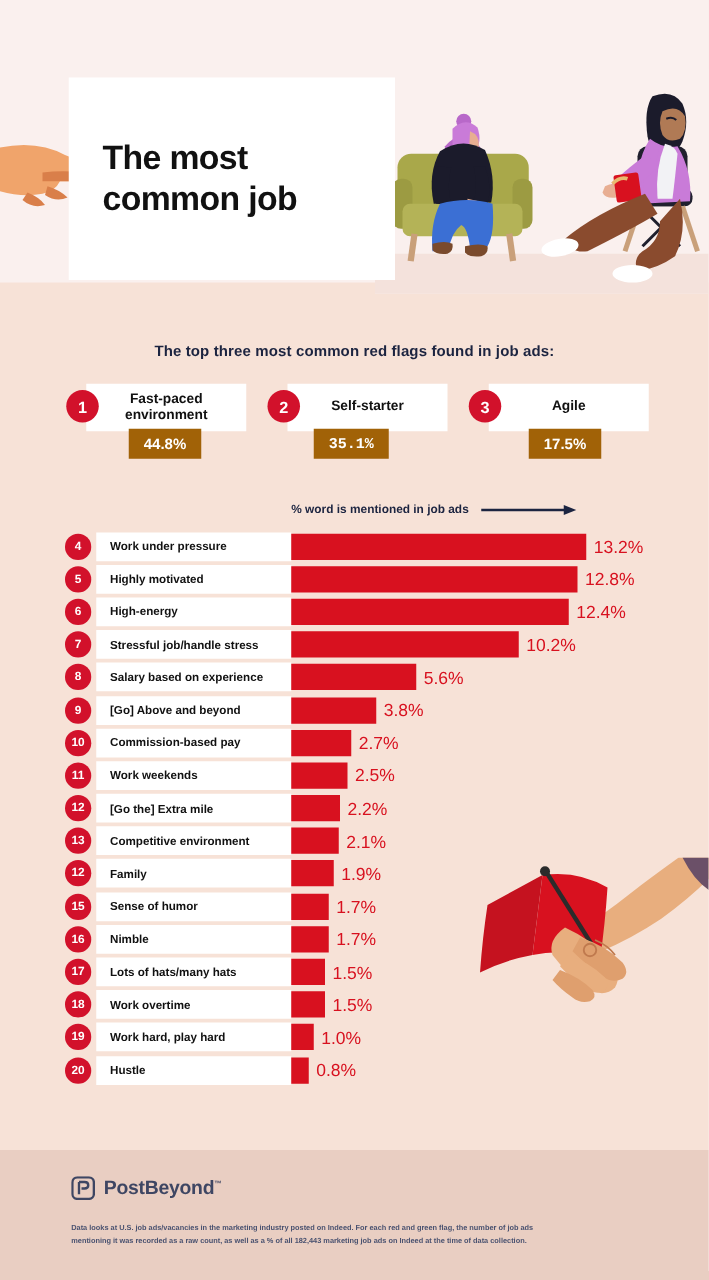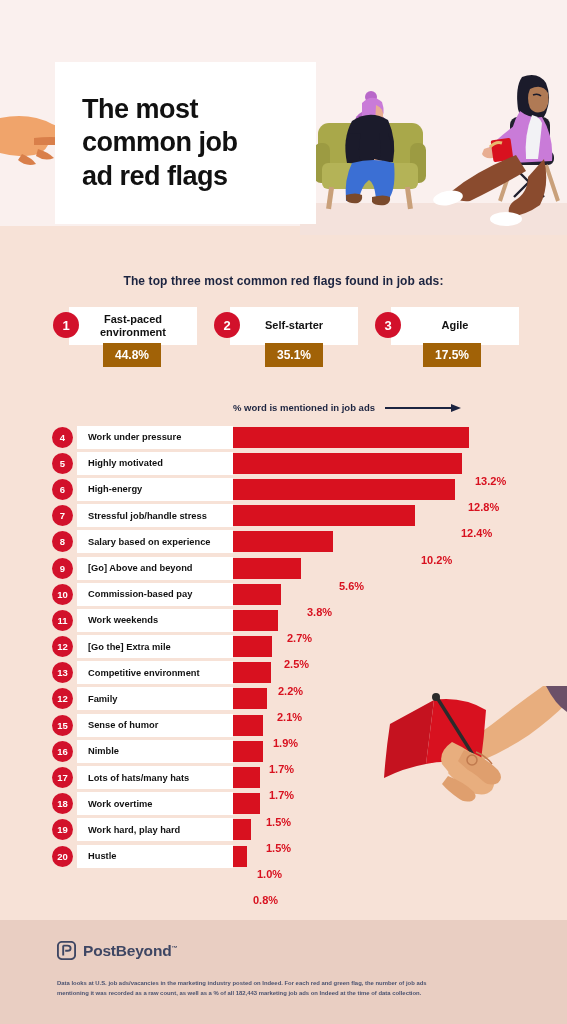--- a/index.html
+++ b/index.html
@@ -70,21 +70,21 @@
     display:flex; align-items:center; justify-content:center; z-index:3;
   }
   .row-label {
     position:absolute; left:77px; top:1.6px; width:156px; height:23px;
     background:#FFFFFF; display:flex; align-items:center; padding-left:11px;
   }
   .row-label span { font-size:9.3px; font-weight:bold; color:#111; }
   .row-bar { position:absolute; left:233px; top:2.6px; height:21px; background:#D8111F; }
   .row-pct {
     position:absolute; top:2.6px; height:21px; display:flex; align-items:center;
-    font-size:11px; font-weight:bold; color:#D8111F;margin-top:44px;
+    font-size:14px; font-weight:normal; color:#D8111F;
   }
 
   
   .flag-art { position:absolute; left:378px; top:686px; width:189px; height:172px; z-index:2; }
 
   
   .logo { position:absolute; left:57px; top:941px; display:flex; align-items:center; gap:7px; }
   .logo-mark { width:19px; height:19px; }
   .logo-word { font-size:15.5px; font-weight:bold; color:#3E4663; letter-spacing:-0.2px; position:relative; }
   .logo-tm { font-size:6px; vertical-align:super; font-weight:bold; }
@@ -163,42 +163,41 @@
     <path d="M34 26 q16 -2 34 0 q6 1 6 4 q-1 3 -7 3 l-33 0 z" fill="#D97F4A"></path>
     <circle cx="76" cy="29" r="4.5" fill="none" stroke="#8A4B2E" stroke-width="1.6"></circle>
     <path d="M38 37 q10 3 16 9 q-9 4 -18 -2 z" fill="#D97F4A"></path>
     <path d="M22 42 q10 4 14 10 q-10 3 -18 -4 z" fill="#D97F4A"></path>
   </svg>
 
   <div class="title-card">
     <div class="title-text">
       <div>The most</div>
       <div>common job</div>
-      <div>ad red flags</div>
     </div>
   </div>
 
   <div class="top3-head">The top three most common red flags found in job ads:</div>
 
   <div class="top3-row">
 
     <div class="top3-item" style="left:0px;width:160px;">
       <div class="top3-box" style="width:128px;">
         <span>Fast-paced environment</span>
       </div>
       <div class="top3-badge">1</div>
       <div class="top3-pct" style="left:50px;top:40px;">44.8%</div>
     </div>
 
     <div class="top3-item" style="left:161px;width:160px;">
       <div class="top3-box" style="width:128px;">
         <span>Self-starter</span>
       </div>
       <div class="top3-badge">2</div>
-      <div class="top3-pct" style="left:51px;top:40px;">35.1%</div>
+      <div class="top3-pct" style="left:37px;top:40px;font-family:Liberation Mono, monospace;">35.1%</div>
     </div>
 
     <div class="top3-item" style="left:322px;width:160px;">
       <div class="top3-box" style="width:128px;">
         <span>Agile</span>
       </div>
       <div class="top3-badge">3</div>
       <div class="top3-pct" style="left:48px;top:40px;">17.5%</div>
     </div>
 

